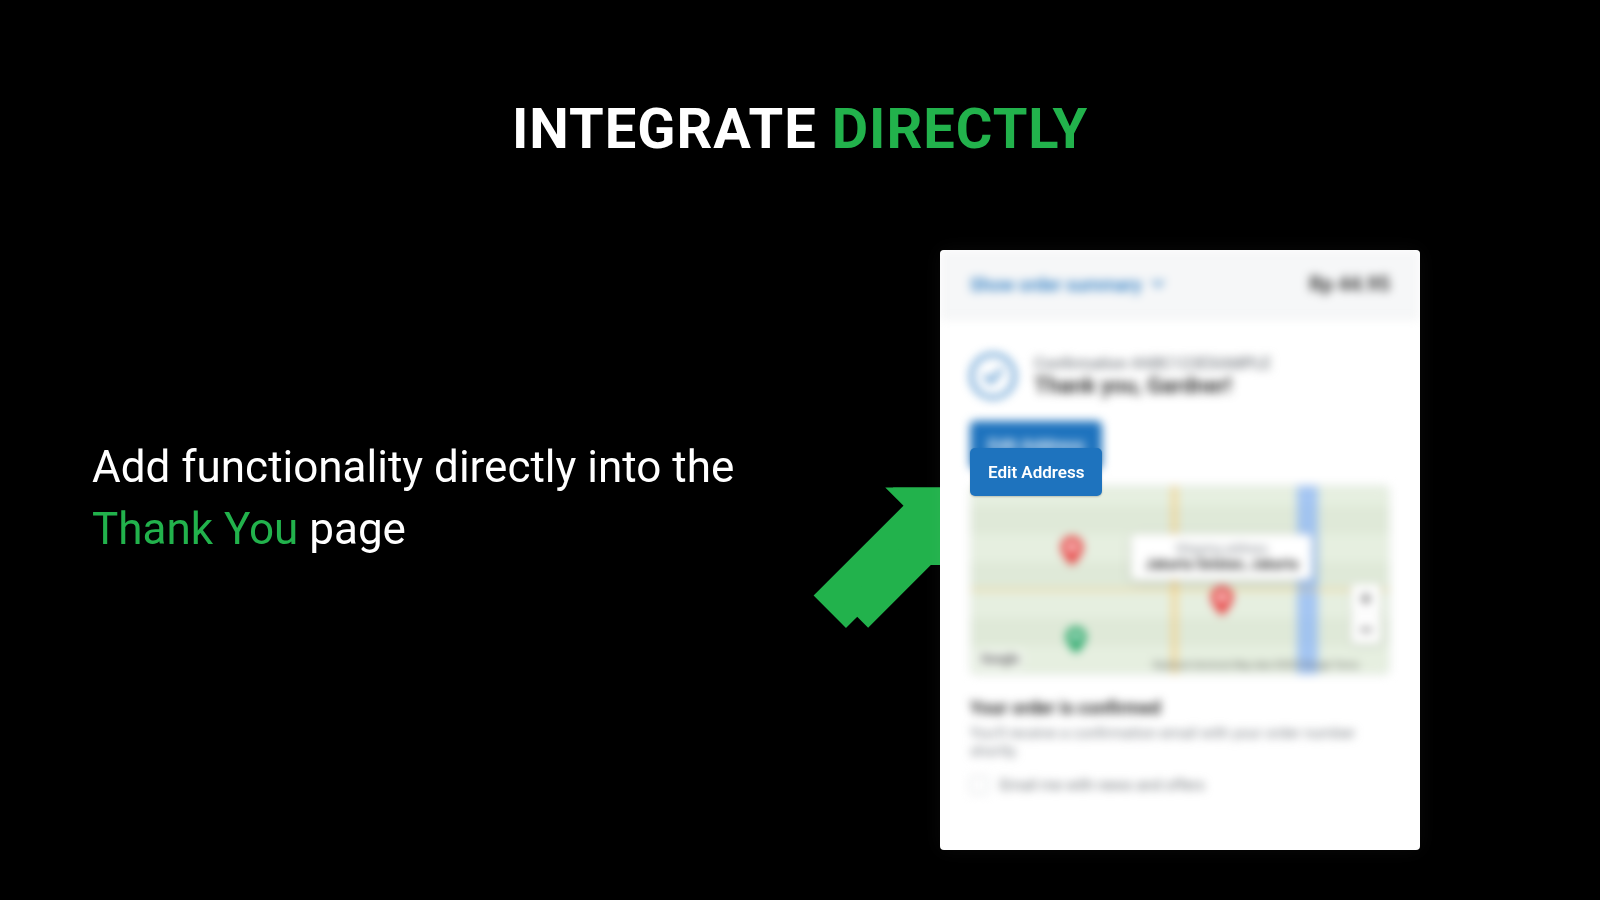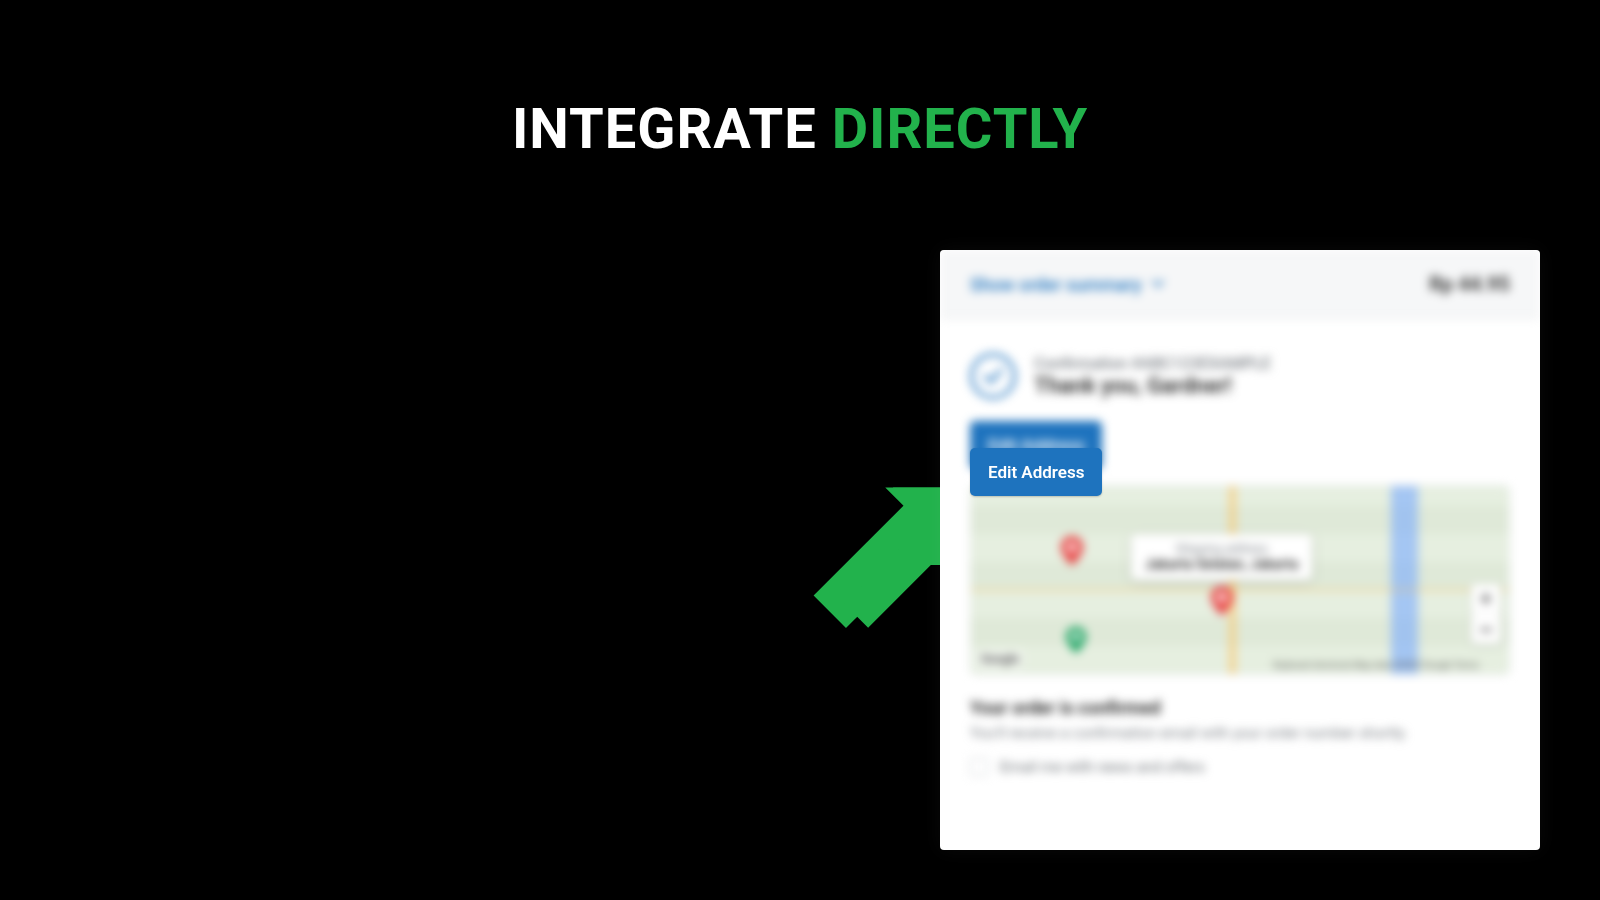--- a/index.html
+++ b/index.html
@@ -3,21 +3,21 @@
 <meta charset="utf-8">
 <style>
   * { margin: 0; padding: 0; box-sizing: border-box; }
   html, body { width: 1600px; height: 900px; background: #000; font-family: -apple-system, BlinkMacSystemFont, "Segoe UI", Roboto, Helvetica, Arial, sans-serif; overflow: hidden; }
   .stage { position: relative; width: 1600px; height: 900px; background: #000; }
   .heading { position: absolute; top: 58px; left: 0; width: 100%; text-align: center; color: #fff; font-weight: 700; font-size: 56px; line-height: 1.18; letter-spacing: 1px; font-family: "Segoe UI Semibold","Segoe UI",Roboto,Arial,sans-serif; margin-top: 38px; }
   .heading .accent { color: #22b24c; }
   .subhead { position: absolute; top: 436px; left: 92px; width: 700px; color: #fff; font-size: 44px; line-height: 1.42; font-weight: 400; font-family: "Segoe UI",Roboto,Arial,sans-serif; }
   .subhead .accent { color: #22b24c; }
   .arrow { position: absolute; top: 484px; left: 810px; width: 180px; height: 180px; }
-  .mock { position: absolute; top: 250px; left: 940px; width: 600px; height: 600px; background: #fff; border-radius: 4px; box-shadow: 0 0 20px rgba(255,255,255,0.04); overflow: hidden; }
+  .mock { position: absolute; top: 250px; left: 940px; width: 480px; height: 600px; background: #fff; border-radius: 4px; box-shadow: 0 0 20px rgba(255,255,255,0.04); overflow: hidden; }
   .blurwrap { filter: blur(5px); }
   .summary-bar { background: #f6f7f8; padding: 22px 30px; display: flex; justify-content: space-between; align-items: center; border-bottom: 1px solid #e6e7e8; }
   .summary-left { display: flex; align-items: center; gap: 10px; color: #1e73be; font-size: 18px; font-weight: 500; }
   .chev { width: 12px; height: 12px; display: inline-block; }
   .chev svg { display:block; }
   .summary-right { color: #3a3a3a; font-size: 20px; font-weight: 700; }
   .confirm-row { display: flex; align-items: center; gap: 18px; padding: 34px 30px 12px 30px; }
   .confirm-icon { width: 46px; height: 46px; border-radius: 50%; border: 3px solid #1e73be; display:flex; align-items:center; justify-content:center; }
   .confirm-icon svg { display:block; }
   .confirm-text .small { color: #7a7f85; font-size: 16px; font-weight: 500; }
@@ -51,20 +51,23 @@
 </style>
 </head>
 <body>
 
 <div class="stage">
 
   <div class="heading">
     <span>INTEGRATE </span><span class="accent">DIRECTLY</span><br>
   </div>
 
+  <div class="subhead">
+    <span>Add functionality directly into the </span><span class="accent">Thank You</span><span> page</span>
+  </div>
 
   <div class="arrow">
     <svg viewBox="0 0 100 100" width="180" height="180">
       <g fill="#22b24c">
         <polygon points="55,5 95,45 55,45 55,5" transform="rotate(0)"></polygon>
 
       </g>
       <g fill="#22b24c">
         <polygon points="98,2 98,54 72,28 20,80 2,62 54,10 46,2"></polygon>
 

